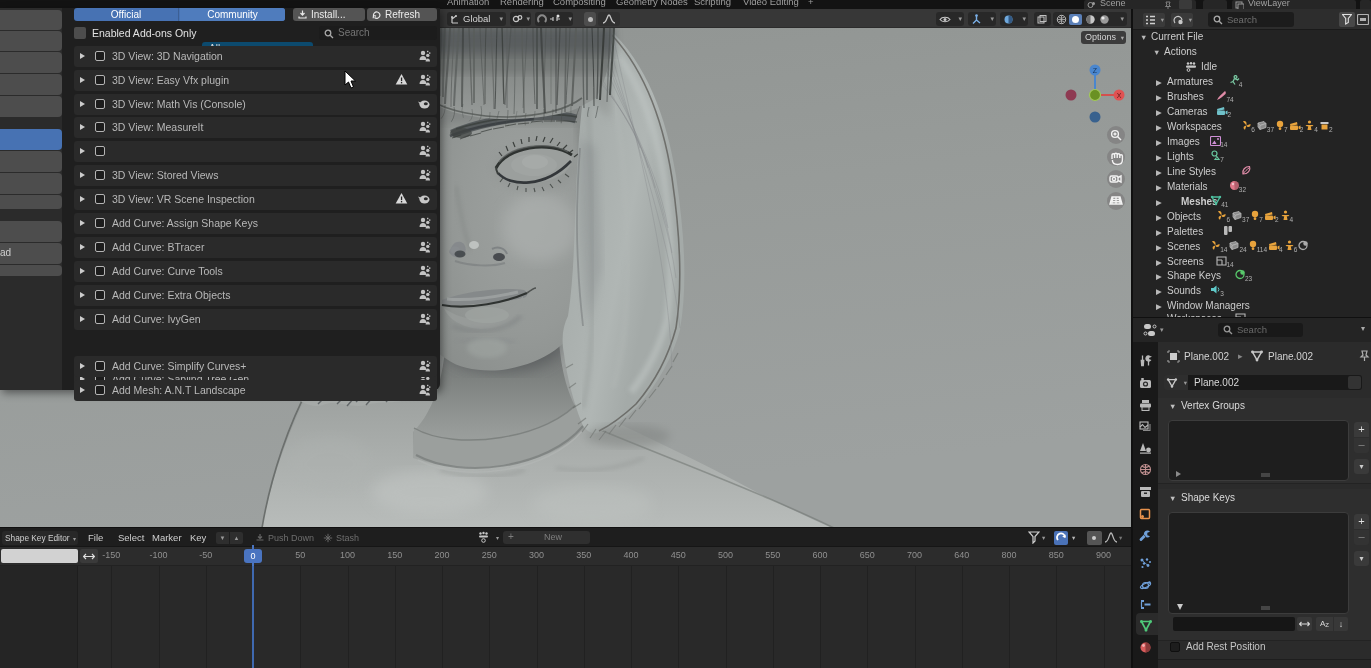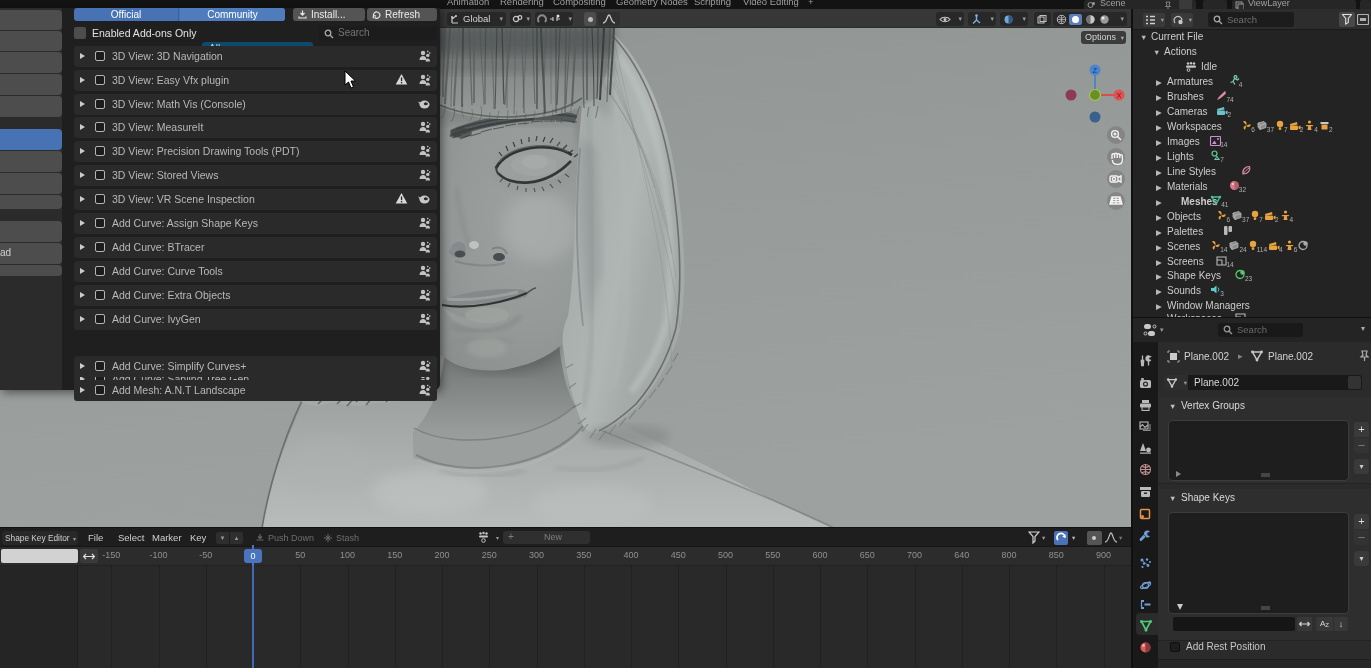--- a/index.html
+++ b/index.html
@@ -1081,21 +1081,20 @@
               <circle cx="9.8" cy="6.4" r="1.7"></circle>
               <path d="M7.6,12.6 c0,-2 1,-3.1 2.2,-3.1 c1.2,0 2.2,1.1 2.2,3.1 Z"></path>
               <rect x="9" y="1.8" width="1.4" height="1.4"></rect>
               <rect x="11" y="3.4" width="1.4" height="1.4"></rect>
             </g>
           </svg>
         </div>
       <div class="arow" style="top:133.3px;">
           <span class="tri"></span>
           <span class="cb"></span>
-          <span class="lbl">3D View: Precision Drawing Tools (PDT)</span>
           <svg class="pic" width="13" height="14" viewBox="0 0 13 14">
             <g fill="#c2c2c2">
               <circle cx="5" cy="4" r="2.2"></circle>
               <path d="M1.5,11 c0,-2.6 1.6,-4 3.5,-4 c1.9,0 3.5,1.4 3.5,4 Z"></path>
               <circle cx="9.8" cy="6.4" r="1.7"></circle>
               <path d="M7.6,12.6 c0,-2 1,-3.1 2.2,-3.1 c1.2,0 2.2,1.1 2.2,3.1 Z"></path>
               <rect x="9" y="1.8" width="1.4" height="1.4"></rect>
               <rect x="11" y="3.4" width="1.4" height="1.4"></rect>
             </g>
           </svg>

